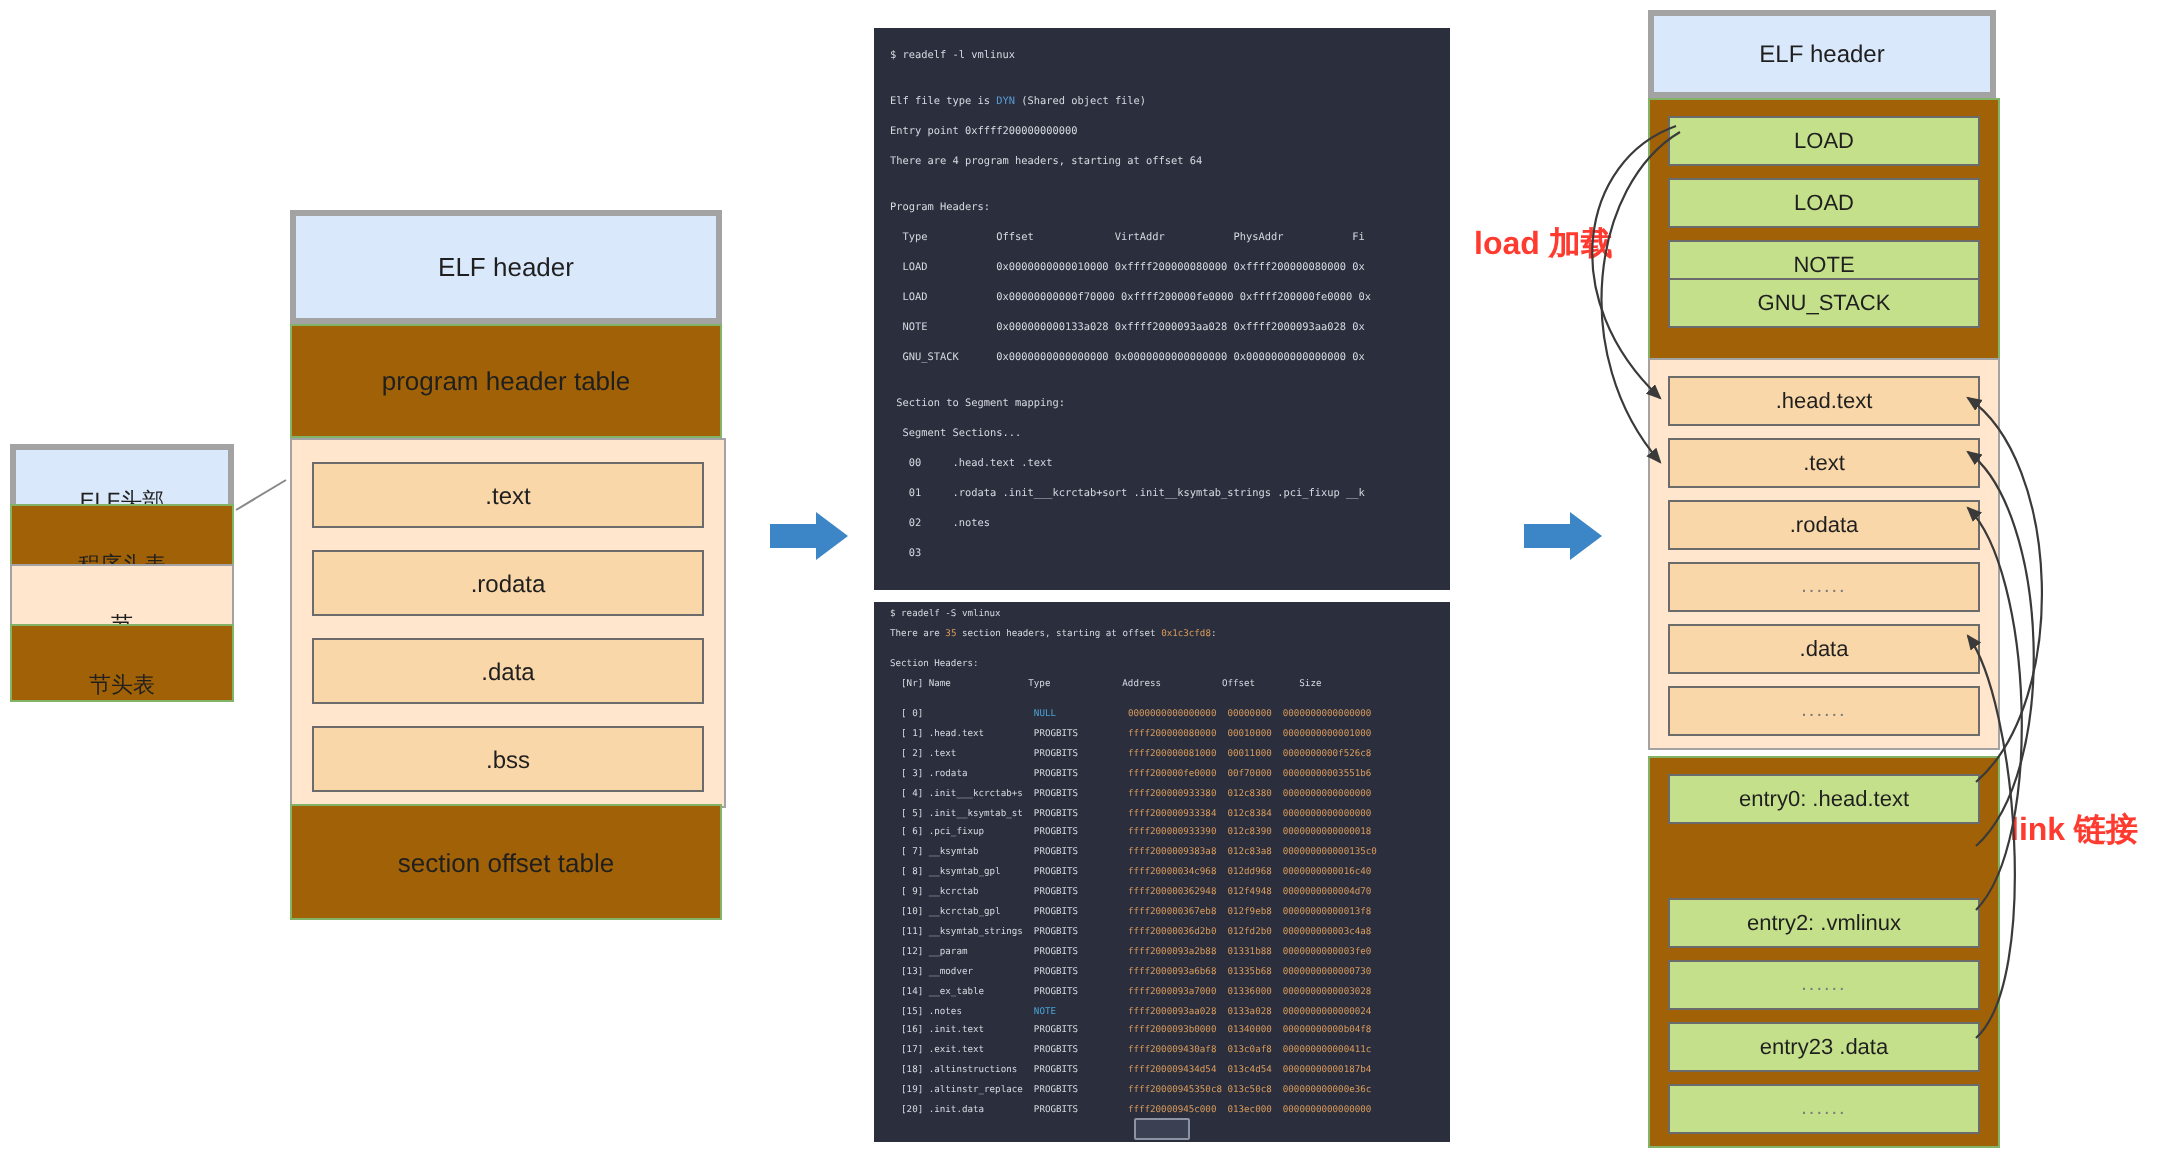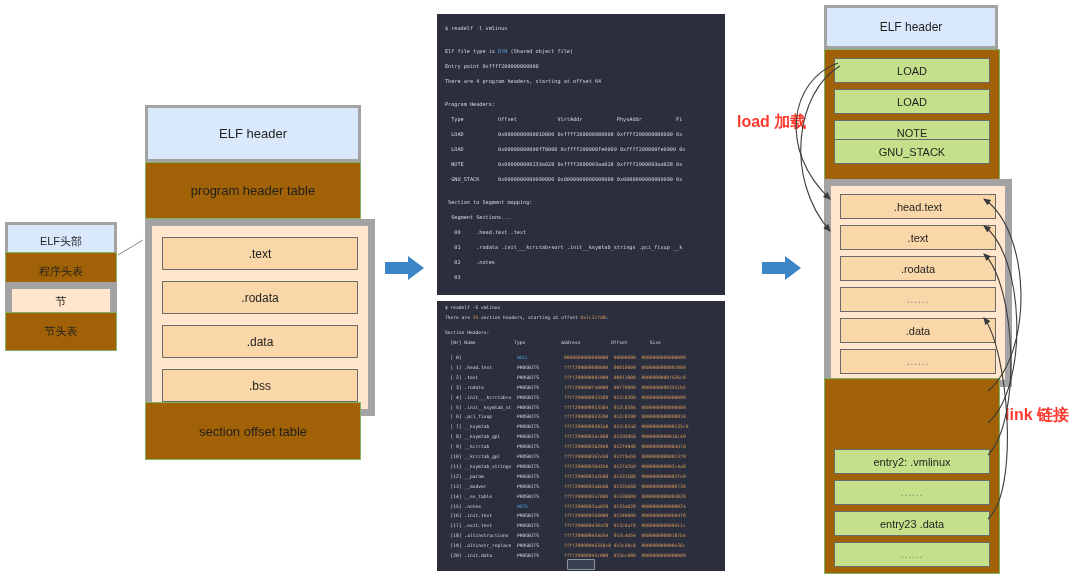--- a/index.html
+++ b/index.html
@@ -12,27 +12,27 @@
   .abs{position:absolute;box-sizing:border-box;}
 
   
   .box{
     box-sizing:border-box;
     display:flex;align-items:center;justify-content:center;
     text-align:center;color:#1f1f1f;
   }
   .blue   {background:#dae8fc;border:3px solid #a3a3a3;}
   .green  {background:#a16207;border:1px solid #82b366;}
-  .orange {background:#ffe6cc;border:7px solid #a3a3a3;}
+  .orange {background:#ffe6cc;border:1px solid #a3a3a3;}
   .inner-orange{background:#fad7a8;border:1px solid #6b6b6b;}
   .inner-green {background:#c5e08b;border:1px solid #6b6b6b;}
 
   
   #mini{left:5px;top:222px;width:112px;height:120px;}
-  #mini .cell{position:absolute;left:0;width:112px;height:39px;font-size:11px;}
+  #mini .cell{position:absolute;left:0;width:112px;height:39px;font-size:11px;align-items:flex-end;}
 
   
   #left{left:145px;top:105px;width:216px;height:355px;}
   #left .band{position:absolute;left:0;width:216px;}
   #left .lbl{font-size:13px;}
   #left .sec{position:absolute;left:10px;width:196px;height:33px;font-size:12px;}
 
   
   .term{background:#2b2f3d;color:#d6d9e0;font-family:"DejaVu Sans Mono", monospace;
         overflow:hidden;}
@@ -191,20 +191,23 @@
         </div>
       <div class="box inner-orange item" style="top:132px">
           <span>.data</span>
         </div>
       <div class="box inner-orange item dots" style="top:163px">
           <span>......</span>
         </div>
     </div>
 
     <div class="band green" style="top:373px;height:194px">
+      <div class="box inner-green item" style="top:8px">
+          <span>entry0: .head.text</span>
+        </div>
       <div class="box inner-green item" style="top:70px">
           <span>entry2: .vmlinux</span>
         </div>
       <div class="box inner-green item dots" style="top:101px">
           <span>......</span>
         </div>
       <div class="box inner-green item" style="top:132px">
           <span>entry23 .data</span>
         </div>
       <div class="box inner-green item dots" style="top:163px">

